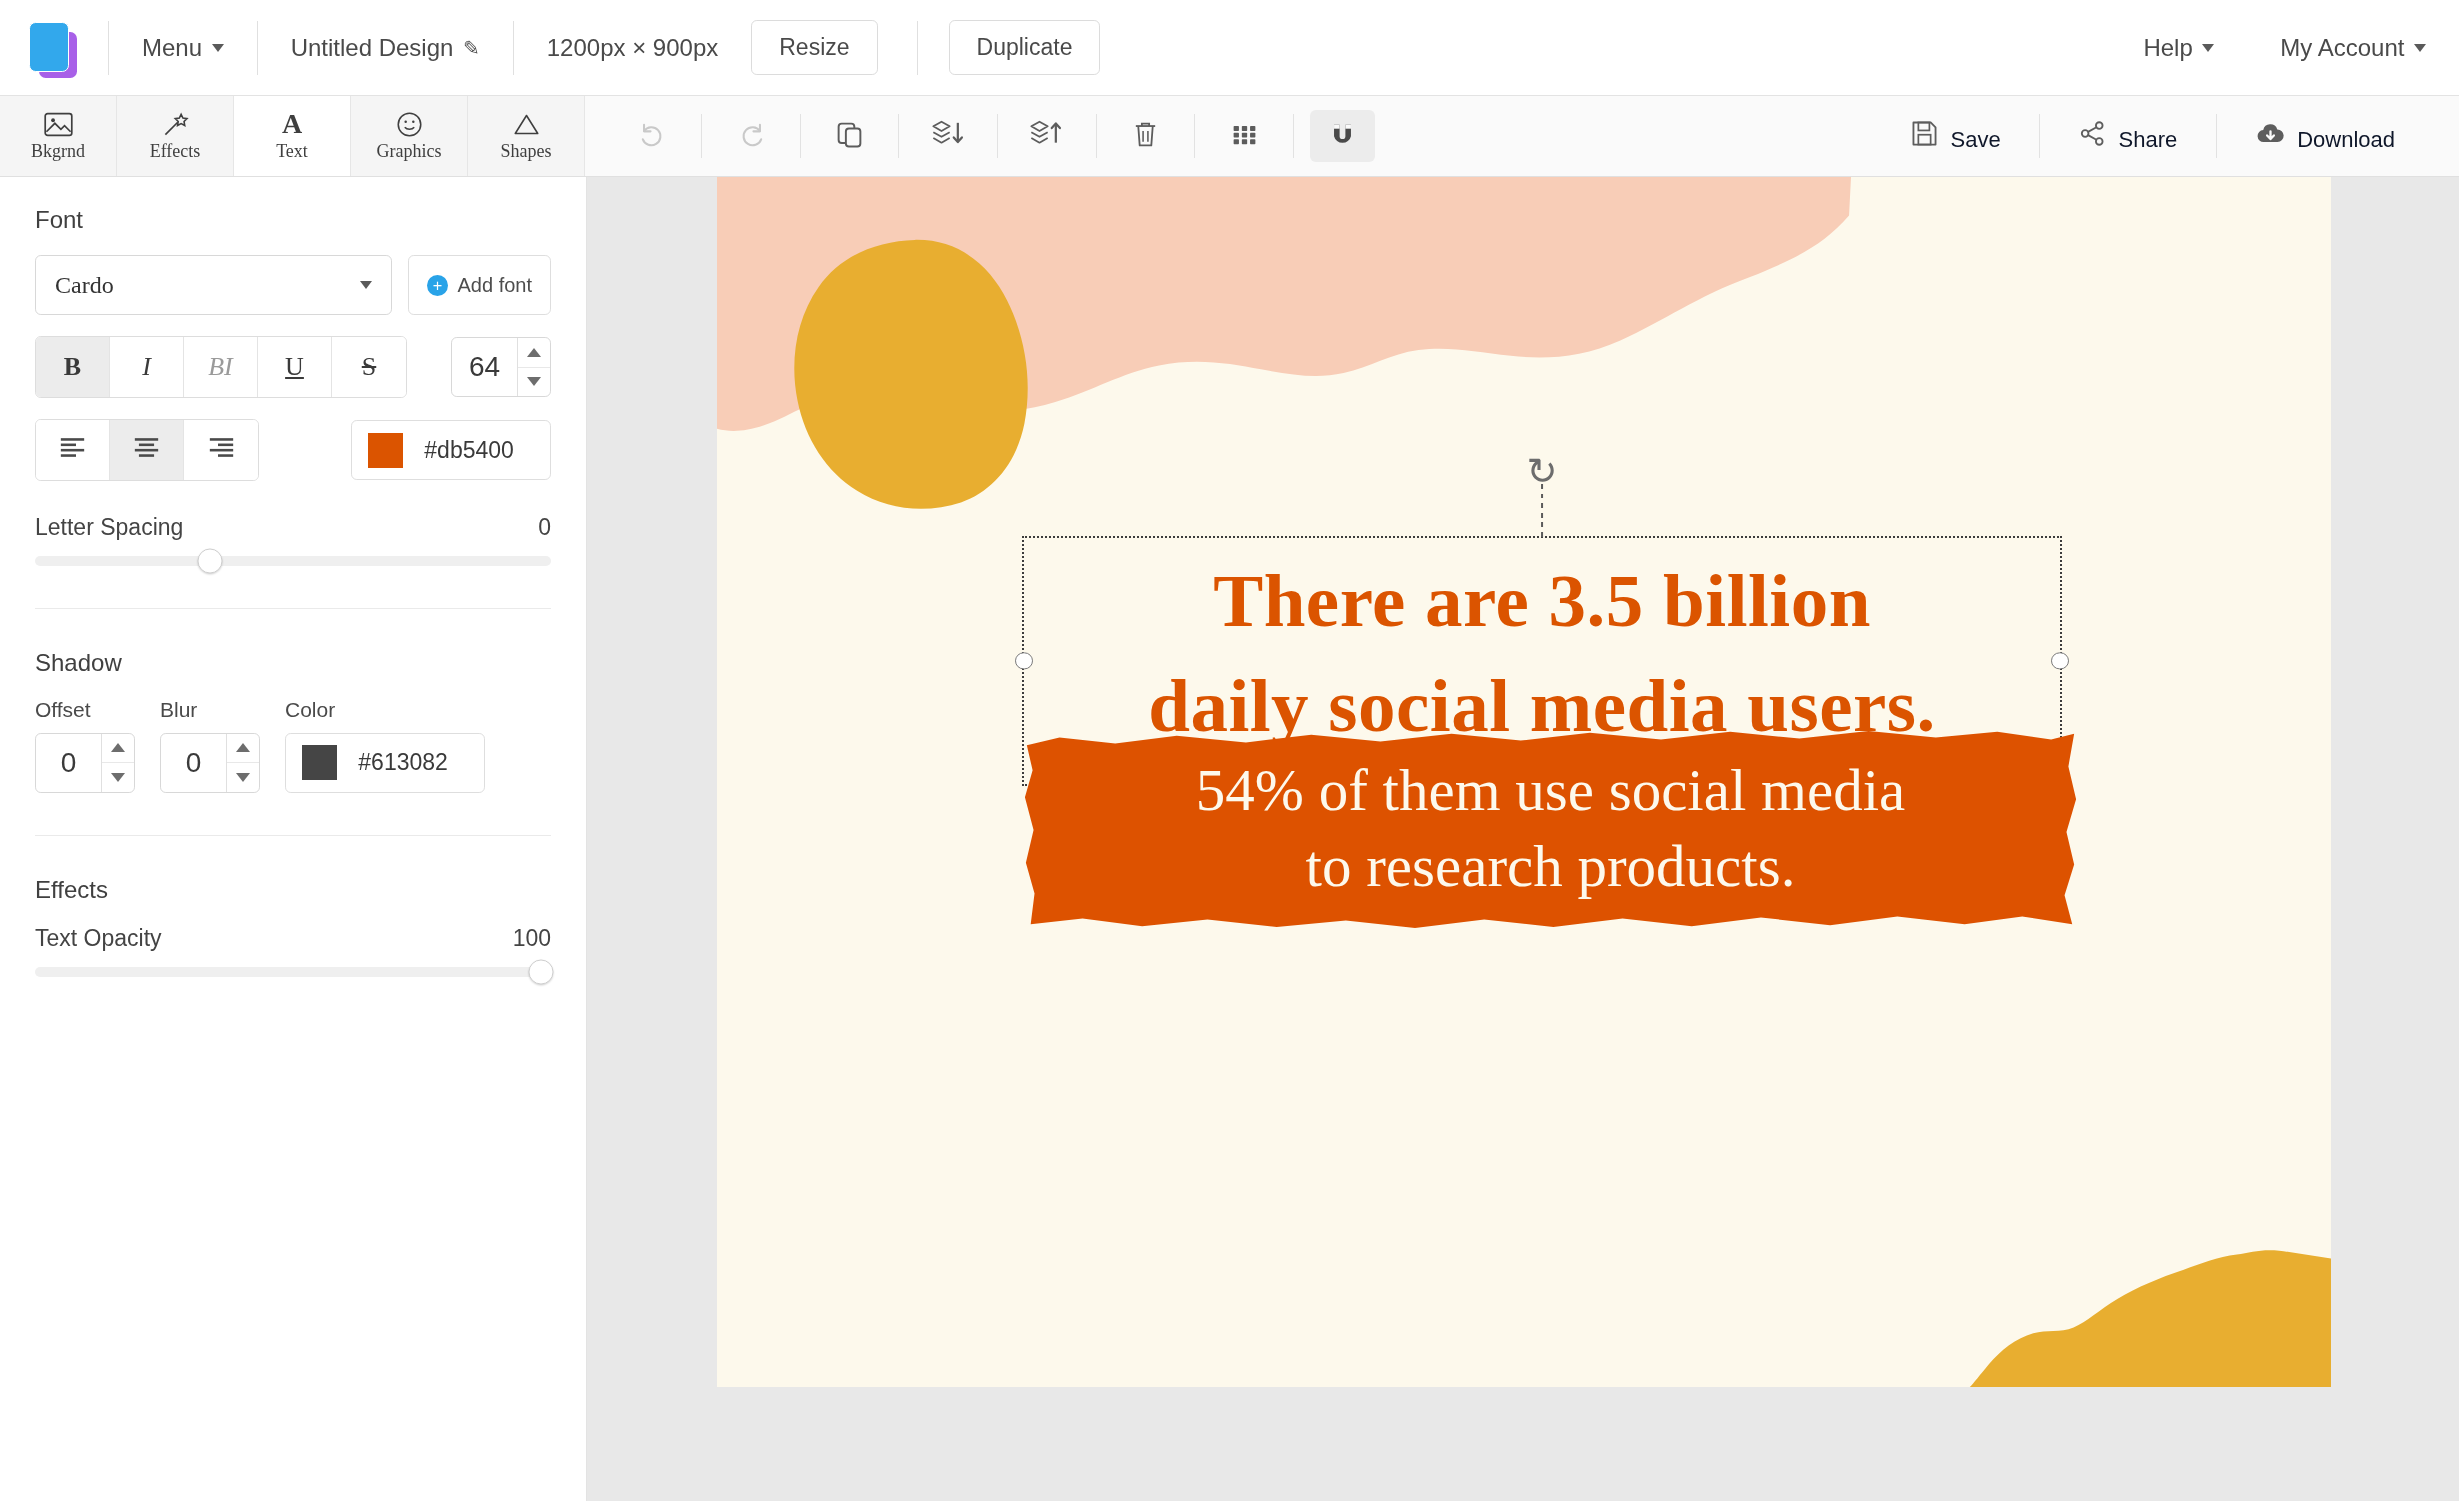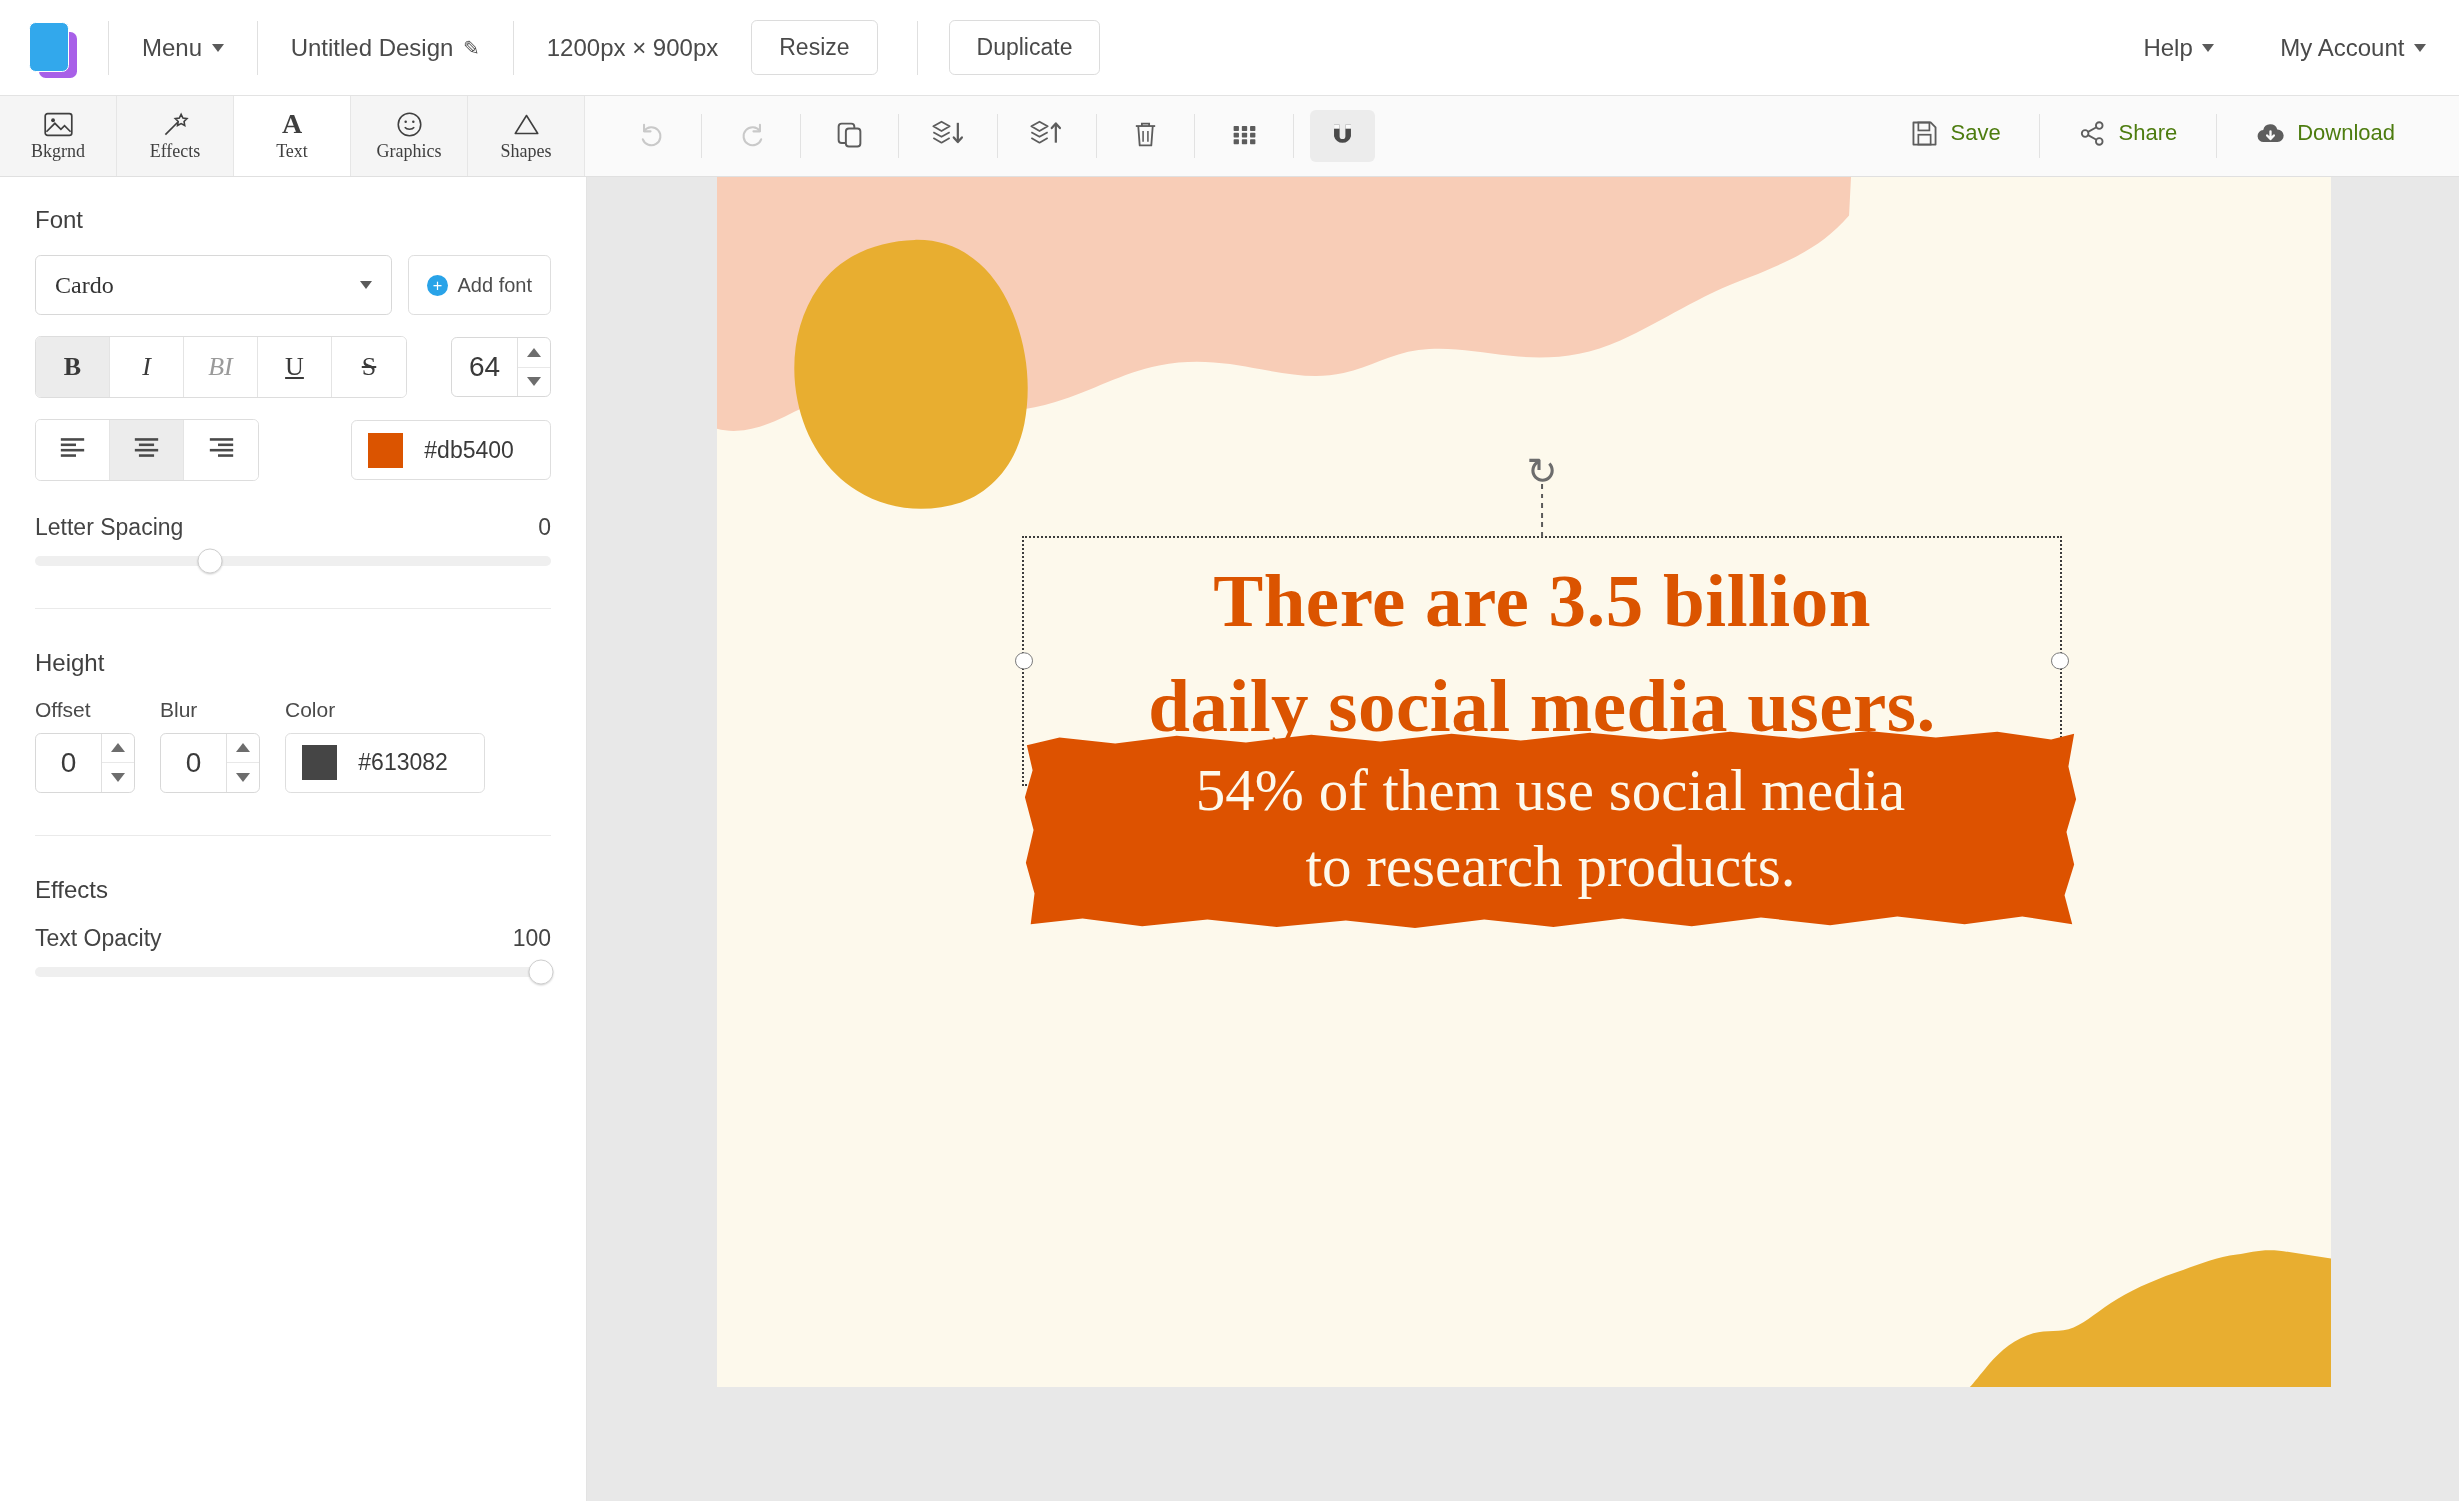--- a/index.html
+++ b/index.html
@@ -65,22 +65,22 @@
   .tool {
     width: 65px; height: 52px; display:flex; align-items:center; justify-content:center;
     cursor:pointer; border-radius:5.8px; color:#5c5c5c;
   }
   .tool.disabled { color:#c9c9c9; }
   .tool.active { background:#ececec; color:#4a4a4a; }
   .t-sep { width:1px; height:44px; background:#e2e2e2; margin: 0 16.3px; }
 
   .right-actions { display:flex; align-items:center; height:100%; margin-right: 33px; }
   .ract {
-    display:flex; align-items:flex-start; gap:12.5px; padding: 0 31px; cursor:pointer;
-    color:#4d7c0f; font-size:22px;
+    display:flex; align-items:flex-end; gap:12.5px; padding: 0 31px; cursor:pointer;
+    color:#0f172a; font-size:22px;
   }
 
   
   #main { display:flex; height: calc(1502px - 178px); width:100%; }
   #sidebar {
     width: 587px; background:#ffffff; border-right:1px solid #e3e3e3;
     padding: 29px 35px 0 35px; flex: 0 0 587px;
   }
   .sec-title { font-size:24px; color:#404040; font-weight:normal; margin-bottom:21px; }
   .row { display:flex; align-items:center; gap:16px; margin-bottom:21px; }
@@ -512,21 +512,21 @@
       </div>
       <div class="track">
         <span class="knob" id="ls-knob" style="left: 34%;"></span>
       </div>
     </div>
 
 
     <div class="hr"></div>
 
     <div style="margin-top:40px;">
-      <div class="sec-title">Height</div>
+      <div class="sec-title">Shadow</div>
       <div class="shadow-grid">
         <div>
           <div class="sfield-lbl">Offset</div>
           <div class="stepper">
             <div class="val">0</div>
             <div class="arrows">
               <div>
                   <span class="ar-up"></span>
                 </div>
               <div>

